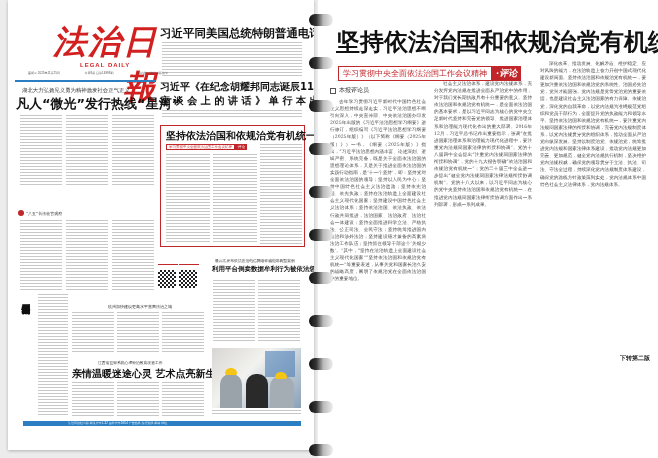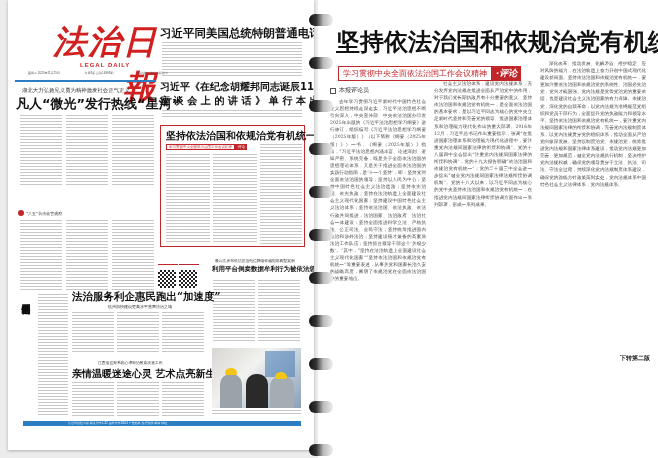--- a/index.html
+++ b/index.html
@@ -116,21 +116,20 @@
   <div class="qr" style="left:171px;top:270px;"></div>
 
   <div class="sub" style="position:absolute;left:207px;top:258px;font-size:3.8px;">最高法发布依法惩治电信网络诈骗犯罪典型案例</div>
   <div class="hd" style="position:absolute;left:204px;top:265px;font-size:6.5px;font-family:'DejaVu Serif',serif;">利用平台倒卖数据牟利行为被依法惩处</div>
   <div class="txt" style="left:205px;top:280px;width:42px;height:62px;"></div>
   <div class="txt" style="left:250px;top:280px;width:42px;height:62px;"></div>
 
   <div class="hd" style="position:absolute;left:12px;top:298px;width:10px;font-size:8.4px;line-height:8.6px;white-space:normal;writing-mode:vertical-rl;font-family:'DejaVu Serif',serif;">公安机关严厉打击治安领域违法犯罪</div>
   <div class="txt" style="left:30px;top:294px;width:30px;height:122px;"></div>
 
-  <div class="hd" style="position:absolute;left:64px;top:290px;font-size:10.5px;font-family:'DejaVu Serif',serif;">法治服务利企惠民跑出“加速度”</div>
   <div class="sub" style="position:absolute;left:100px;top:304px;font-size:4px;">杭州加快建设更高水平营商法治之城</div>
   <div class="txt" style="left:64px;top:312px;width:42px;height:42px;"></div>
   <div class="txt" style="left:109px;top:312px;width:42px;height:42px;"></div>
   <div class="txt" style="left:154px;top:312px;width:42px;height:42px;"></div>
 
   <div class="sub" style="position:absolute;left:90px;top:360px;font-size:3.8px;">江西省监狱系统心理矫治教育改造工作</div>
   <div class="hd" style="position:absolute;left:64px;top:367px;font-size:10px;font-family:'DejaVu Serif',serif;">亲情温暖迷途心灵 艺术点亮新生之路</div>
   <div class="txt" style="left:64px;top:382px;width:42px;height:36px;"></div>
   <div class="txt" style="left:109px;top:382px;width:42px;height:36px;"></div>
   <div class="txt" style="left:154px;top:382px;width:42px;height:36px;"></div>

